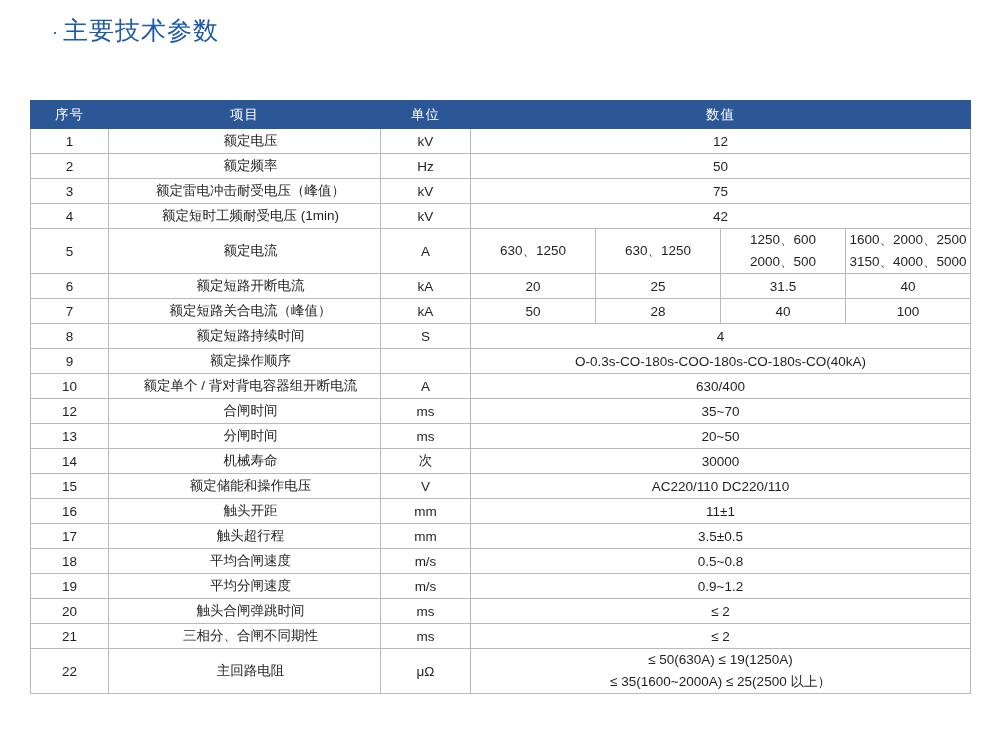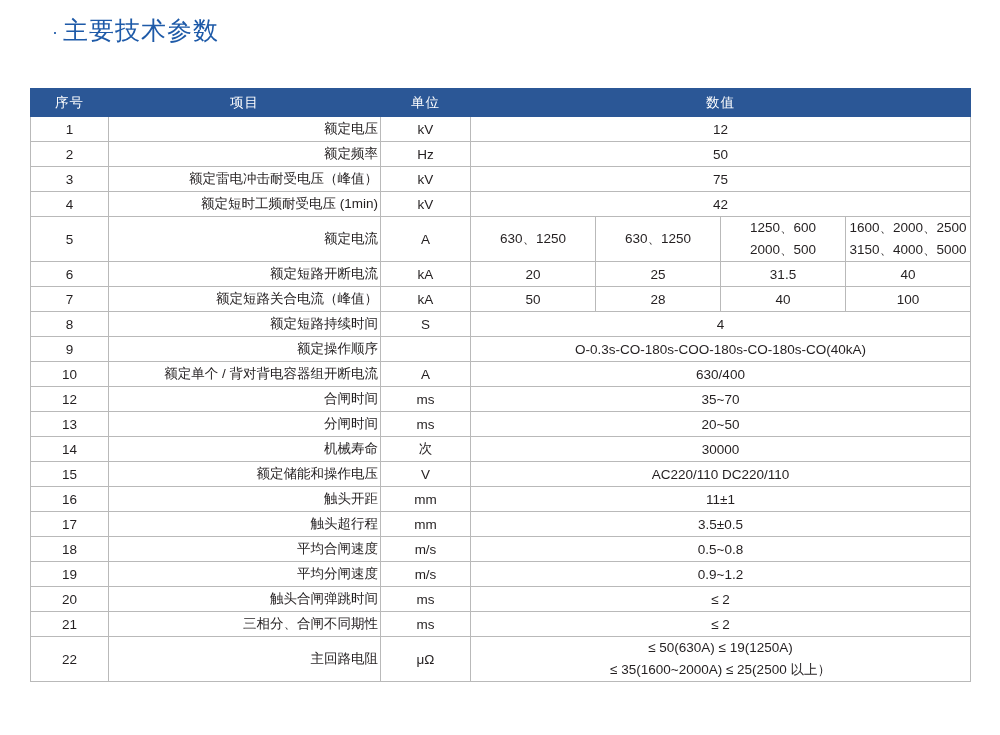--- a/index.html
+++ b/index.html
@@ -32,21 +32,21 @@
     margin-left: 44px;
   }
   .page-title .bullet {
     font-size: 18px;
     vertical-align: middle;
     margin-right: 4px;
   }
   .table-wrap {
     position: absolute;
     left: 30px;
-    top: 88px;
+    top: 100px;
     width: 940px;
   }
   table.spec {
     border-collapse: collapse;
     width: 940px;
     table-layout: fixed;
   }
   table.spec col.c-no    { width: 78px; }
   table.spec col.c-item  { width: 272px; }
   table.spec col.c-unit  { width: 90px; }
@@ -66,21 +66,21 @@
   }
   table.spec td {
     border: 1px solid #b9b9b9;
     font-size: 13.5px;
     height: 24px;
     text-align: center;
     color: #231f20;
     padding: 0 2px;
   }
   table.spec td.item {
-    text-align: right;
+    text-align: center;
     padding-left: 14px;
   }
   td.tall {
     height: 46px;
   }
   td.tall2 {
     height: 50px;
   }
   .sub-line {
     display: block;

